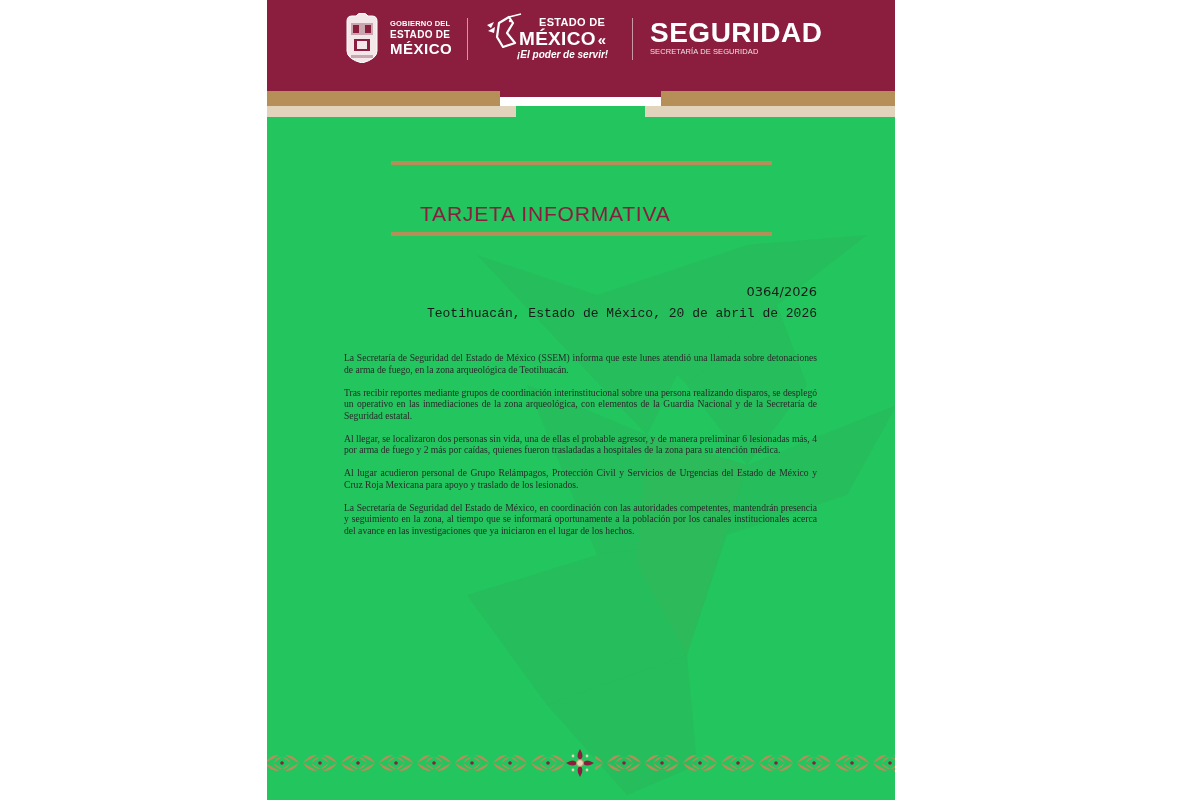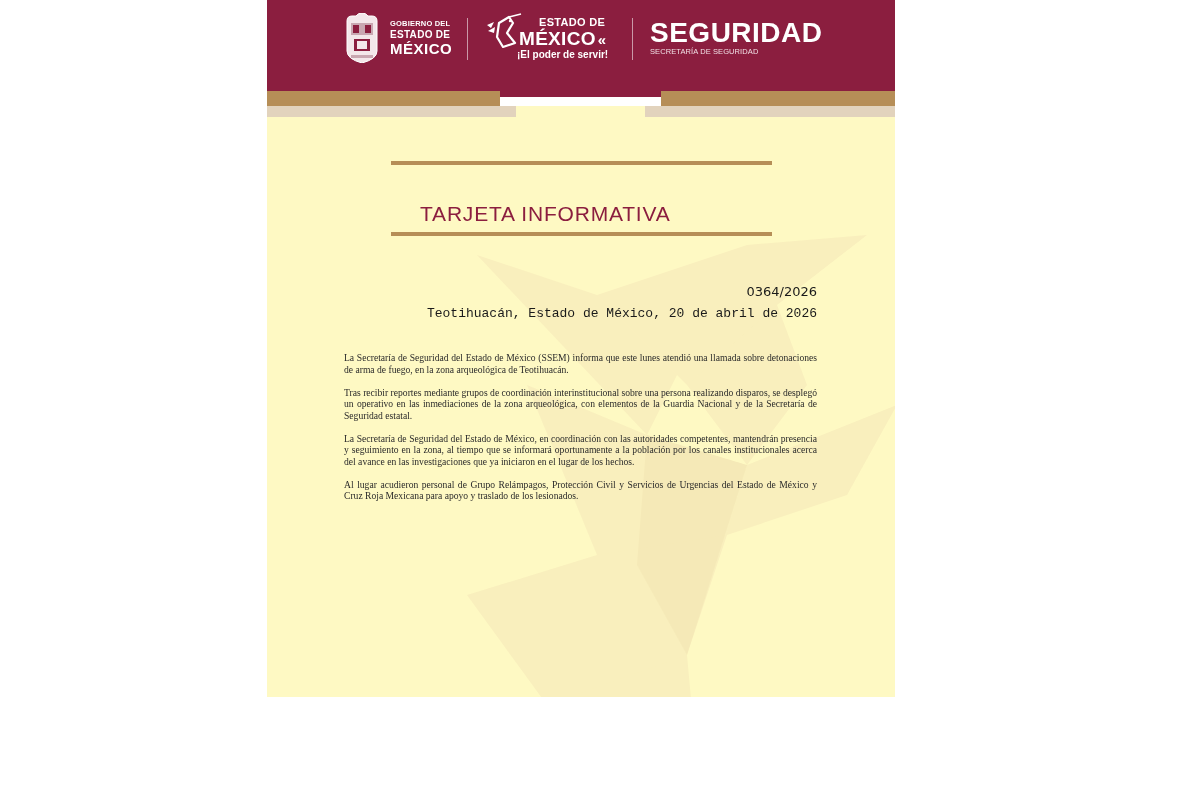--- a/index.html
+++ b/index.html
@@ -1,17 +1,17 @@
 <!DOCTYPE html>
 <html><head>
   <meta charset="utf-8">
   <style>
     html, body { margin: 0; padding: 0; background: #ffffff; }
     body { width: 1200px; height: 800px; position: relative; overflow: hidden; font-family: "DejaVu Sans", sans-serif; }
-    .page { position: absolute; left: 267px; top: 0; width: 628px; height: 697px; background: #fef9c3; overflow: hidden; }
+    .page { position: absolute; left: 267px; top: 0; width: 628px; height: 800px; background: #22c55e; overflow: hidden; }
 
     
     .header { position: absolute; left: 0; top: 0; width: 628px; height: 97px; background: #8b1e3f; }
     .hbar-tan-l { position: absolute; left: 0; top: 91px; width: 233px; height: 15px; background: #b68e57; }
     .hbar-tan-r { position: absolute; left: 394px; top: 91px; width: 234px; height: 15px; background: #b68e57; }
     .hbar-beige-l { position: absolute; left: 0; top: 106px; width: 249px; height: 11px; background: #e2d3bd; }
     .hbar-beige-r { position: absolute; left: 378px; top: 106px; width: 250px; height: 11px; background: #e2d3bd; }
     .hgap-white { position: absolute; left: 233px; top: 97px; width: 161px; height: 9px; background: #ffffff; }
 
     .logo-shield { position: absolute; left: 76px; top: 13px; width: 38px; height: 50px; }
@@ -20,21 +20,21 @@
     .gob-text .l2 { font-size: 10px; margin-top: 2px; letter-spacing: 0.3px; }
     .gob-text .l3 { font-size: 15px; margin-top: 1px; letter-spacing: 0.5px; }
     .vsep { position: absolute; top: 18px; width: 1px; height: 42px; background: rgba(255,255,255,0.55); }
     .vsep.a { left: 200px; }
     .vsep.b { left: 365px; }
     .bird-logo { position: absolute; left: 218px; top: 13px; width: 40px; height: 40px; }
     .edo-text { position: absolute; left: 252px; top: 17px; color: #ffffff; font-family: "Liberation Sans", sans-serif; font-weight: bold; line-height: 1; }
     .edo-text .l1 { font-size: 11px; margin-left: 20px; letter-spacing: 0.3px; }
     .edo-text .l2 { font-size: 19px; margin-top: 1px; letter-spacing: 0.3px; }
     .edo-text .l2 .guill { font-size: 15px; margin-left: 2px; }
-    .edo-text .l3 { font-size: 10px; margin-top: 2px; margin-left: -2px; }
+    .edo-text .l3 { font-size: 10px; font-style: italic; margin-top: 2px; margin-left: -2px; }
     .seg-text { position: absolute; left: 383px; top: 19px; color: #ffffff; font-family: "Liberation Sans", sans-serif; line-height: 1; }
     .seg-text .l1 { font-size: 28px; font-weight: bold; letter-spacing: 0.5px; }
     .seg-text .l2 { font-size: 7.5px; margin-top: 1px; color: #f1dfe5; letter-spacing: 0.1px; }
 
     
     .watermark { position: absolute; left: 180px; top: 235px; width: 460px; height: 560px; pointer-events: none; }
 
     
     .title-rule { position: absolute; left: 124px; width: 381px; height: 4px; background: #b68e57; }
     .title-rule.top { top: 161px; }
@@ -115,22 +115,23 @@
   <div class="title-rule top"></div>
   <div class="title-sub">TARJETA INFORMATIVA</div>
   <div class="title-rule bot"></div>
 
   <div class="ref">0364/2026</div>
   <div class="date">Teotihuacán, Estado de México, 20 de abril de 2026</div>
 
   <div class="body">
     <p>La Secretaría de Seguridad del Estado de México (SSEM) informa que este lunes atendió una llamada sobre detonaciones de arma de fuego, en la zona arqueológica de Teotihuacán.</p>
     <p>Tras recibir reportes mediante grupos de coordinación interinstitucional sobre una persona realizando disparos, se desplegó un operativo en las inmediaciones de la zona arqueológica, con elementos de la Guardia Nacional y de la Secretaría de Seguridad estatal.</p>
+    <p>Al llegar, se localizaron dos personas sin vida, una de ellas el probable agresor, y de manera preliminar 6 lesionadas más, 4 por arma de fuego y 2 más por caídas, quienes fueron trasladadas a hospitales de la zona para su atención médica.</p>
+    <p>Al lugar acudieron personal de Grupo Relámpagos,  Protección Civil y Servicios de Urgencias del Estado de México y Cruz Roja Mexicana para apoyo y traslado de los lesionados.</p>
     <p>La Secretaría de Seguridad del Estado de México, en coordinación con las autoridades competentes, mantendrán presencia y seguimiento en la zona, al tiempo que se informará oportunamente a la población por los canales institucionales acerca del avance en las investigaciones que ya iniciaron en el lugar de los hechos.</p>
-    <p>Al lugar acudieron personal de Grupo Relámpagos,  Protección Civil y Servicios de Urgencias del Estado de México y Cruz Roja Mexicana para apoyo y traslado de los lesionados.</p>
   </div>
 
   <svg class="footer" viewBox="0 0 628 30">
     <defs>
       <g id="unit">
 
         <path d="M2 15 Q8 6 16 7 Q10 11 2 15 Z" fill="#b68e57"></path>
         <path d="M2 15 Q8 24 16 23 Q10 19 2 15 Z" fill="#b68e57"></path>
         <path d="M10 15 Q14 9 19 9 Q15 12 10 15 Z" fill="#b68e57"></path>
         <path d="M10 15 Q14 21 19 21 Q15 18 10 15 Z" fill="#b68e57"></path>

